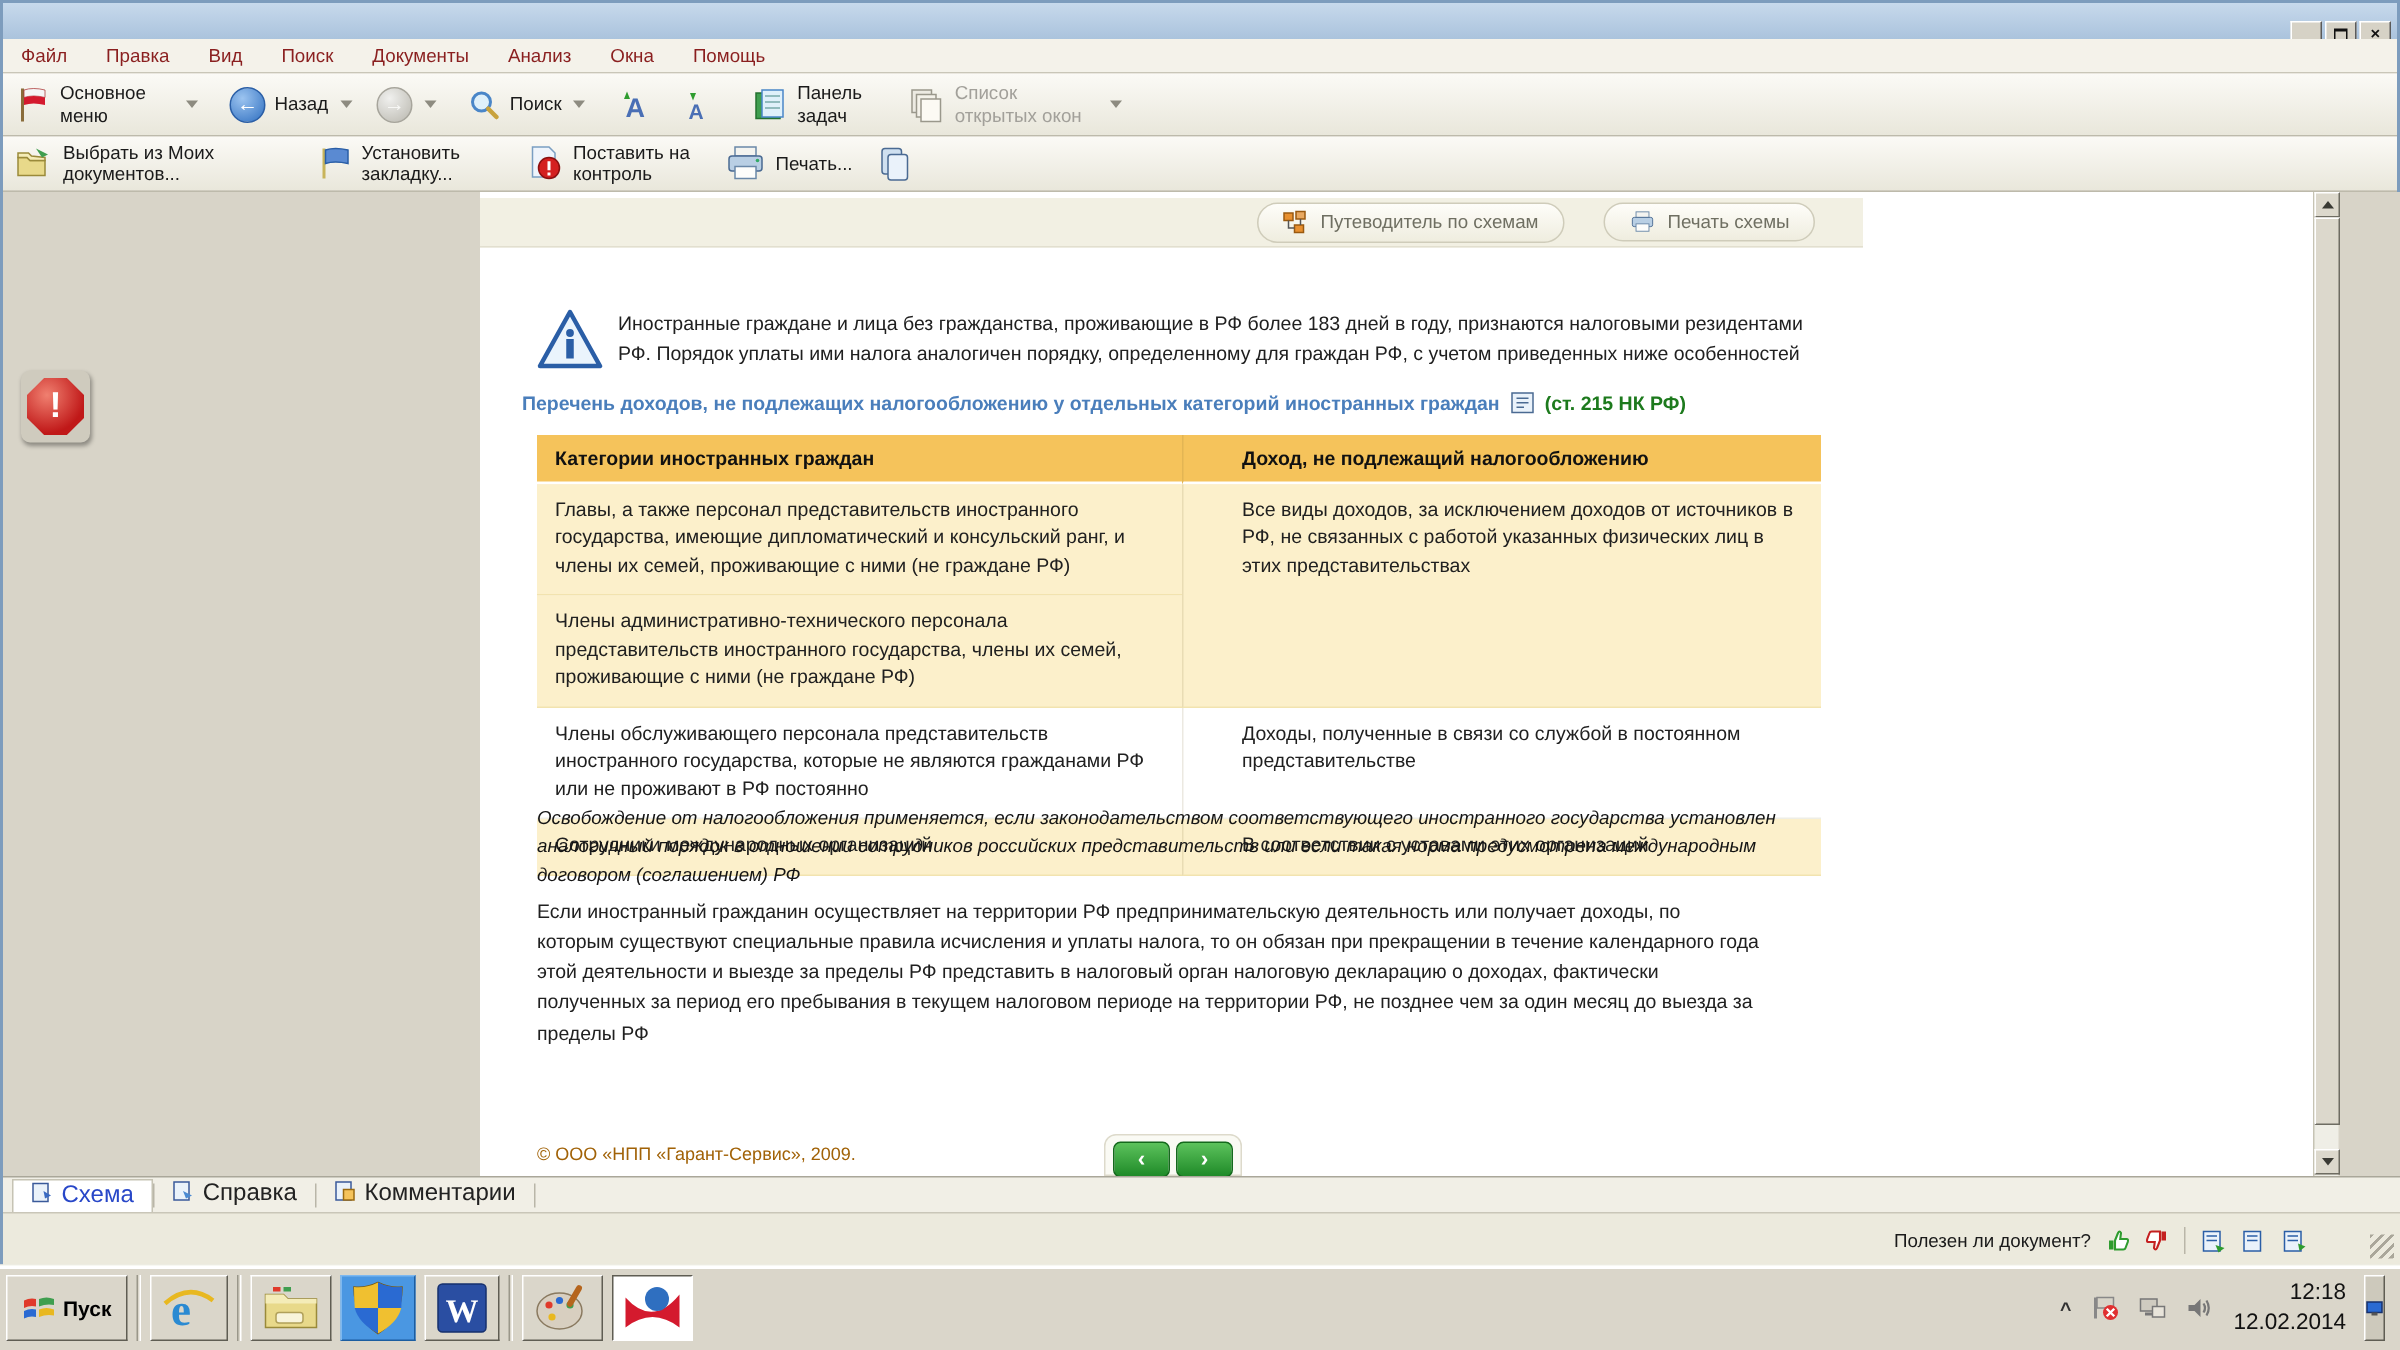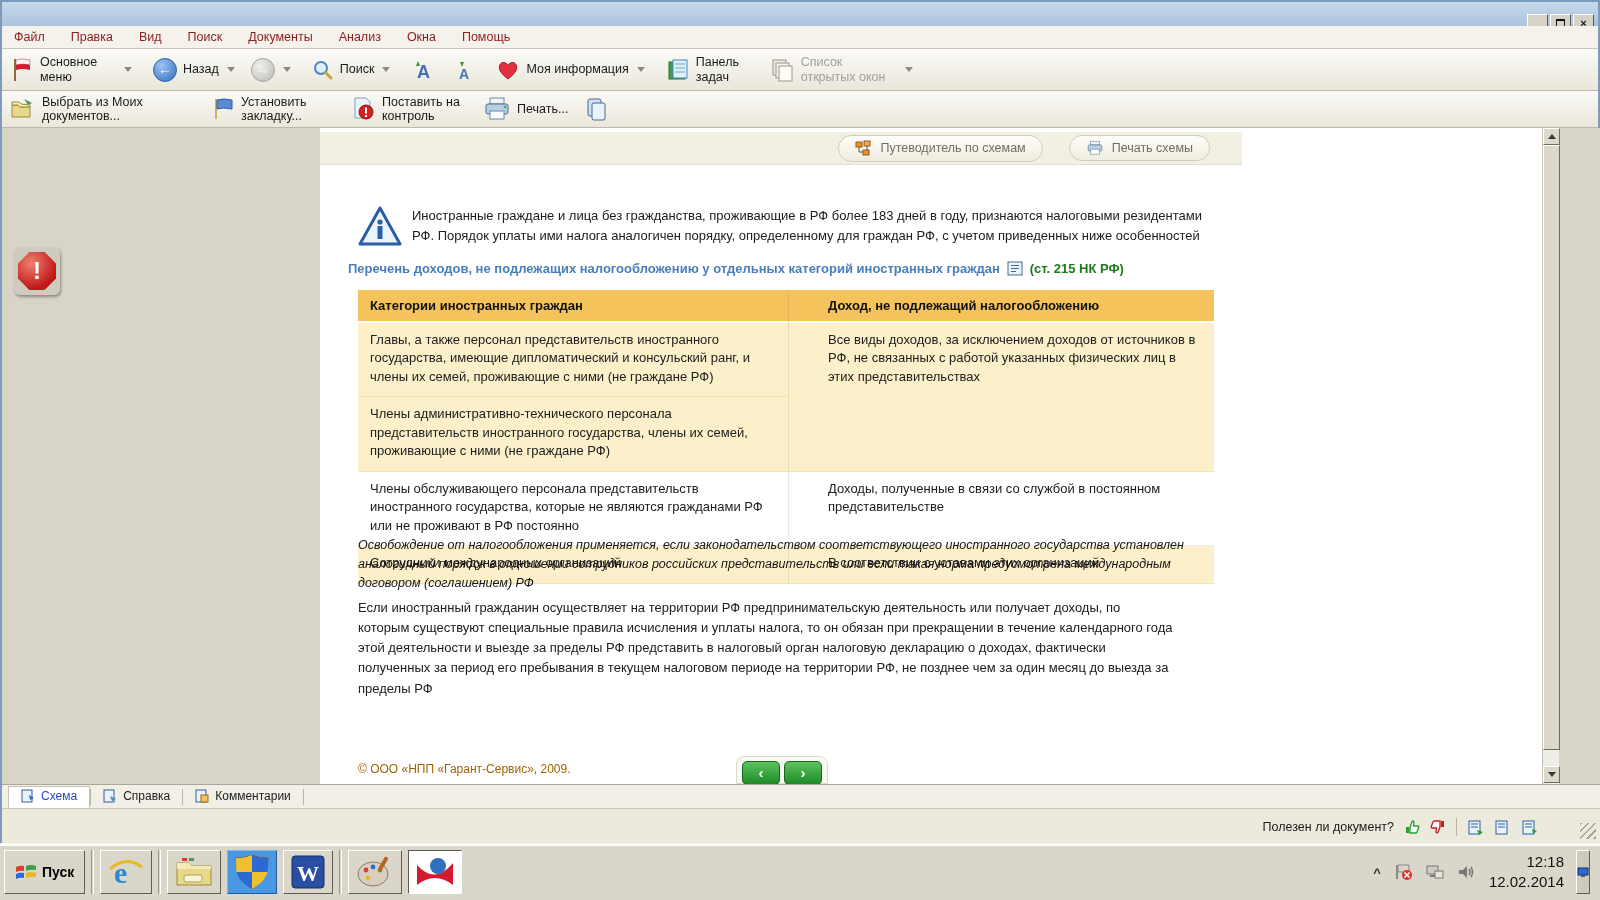--- a/index.html
+++ b/index.html
@@ -93,21 +93,21 @@
   .sbtn { position:absolute; left:0; width:17px; height:17px; background:#dcd8cc; border:1px solid;
     border-color:#fff #6e6c62 #6e6c62 #fff; display:flex; align-items:center; justify-content:center; }
   .tri-up { width:0;height:0;border-left:4px solid transparent;border-right:4px solid transparent;border-bottom:5px solid #3a3a34; }
   .tri-dn { width:0;height:0;border-left:4px solid transparent;border-right:4px solid transparent;border-top:5px solid #3a3a34; }
   #sthumb { position:absolute; left:0; top:17px; width:17px; height:605px; background:#dcd8cc;
     border:1px solid; border-color:#fff #6e6c62 #6e6c62 #fff; }
 
   
   #tabrow { position:absolute; left:0; top:782px; width:1600px; height:24px; background:#f1efe6;
     border-top:1px solid #aaa79a; display:flex; align-items:flex-end; padding-left:6px; }
-  .tab { display:flex; align-items:center; gap:6px; font-size:12px; color:#222; padding:1px 12px 4px; height:22px; }
+  .tab { display:flex; align-items:flex-start; gap:6px; font-size:16px; color:#222; padding:1px 12px 4px; height:22px; }
   .tab.active { background:#fff; border:1px solid #c6c3b4; border-bottom:none; color:#2847c8; }
   .tabsep { width:1px; height:16px; background:#b9b6a8; margin-bottom:3px; }
   #statusrow { position:absolute; left:0; top:806px; width:1600px; height:37px; background:#eceadd;
     border-top:1px solid #c9c6b8; display:flex; align-items:center; justify-content:flex-end;
     gap:10px; padding-right:64px; font-size:12.5px; color:#1a1a1a; }
   .vr { width:1px; height:18px; background:#b9b6a8; }
   .grip { position:absolute; right:2px; bottom:2px; width:16px; height:16px;
     background:repeating-linear-gradient(135deg,#aaa79a 0 2px,transparent 2px 5px); }
 
   
@@ -195,27 +195,20 @@
           <path d="M5 8 L9 8 L7 3 Z" fill="#2f9c2f"></path>
         </svg>
       </div>
       <div class="tbtn">
         <svg width="24" height="24" viewBox="0 0 24 24">
           <text x="8" y="21" font-size="14" font-weight="bold" fill="#4a6fb5" font-family="Liberation Sans">A</text>
           <path d="M9 4 L13 4 L11 9 Z" fill="#2f9c2f"></path>
         </svg>
       </div>
       <div class="tsep"></div>
-      <div class="tbtn">
-        <svg width="24" height="22" viewBox="0 0 24 22">
-          <path d="M12 20 C4 14 2 9 4 5.5 C6 2.5 10 3 12 6.5 C14 3 18 2.5 20 5.5 C22 9 20 14 12 20 Z" fill="#e03040" stroke="#a01828" stroke-width="1"></path>
-        </svg>
-        <span>Моя информация</span>
-        <div class="drop"></div>
-      </div>
       <div class="tsep"></div>
       <div class="tbtn">
         <svg width="24" height="24" viewBox="0 0 24 24">
           <rect x="3" y="4" width="16" height="17" fill="#3f9e4f" stroke="#23702f"></rect>
           <rect x="7" y="2" width="14" height="18" fill="#dff0fa" stroke="#4a86c8"></rect>
           <line x1="9" y1="6" x2="19" y2="6" stroke="#7aa"></line>
           <line x1="9" y1="10" x2="19" y2="10" stroke="#7aa"></line>
           <line x1="9" y1="14" x2="19" y2="14" stroke="#7aa"></line>
         </svg>
         <span class="lbl2" style="width:52px">Панель задач</span>

